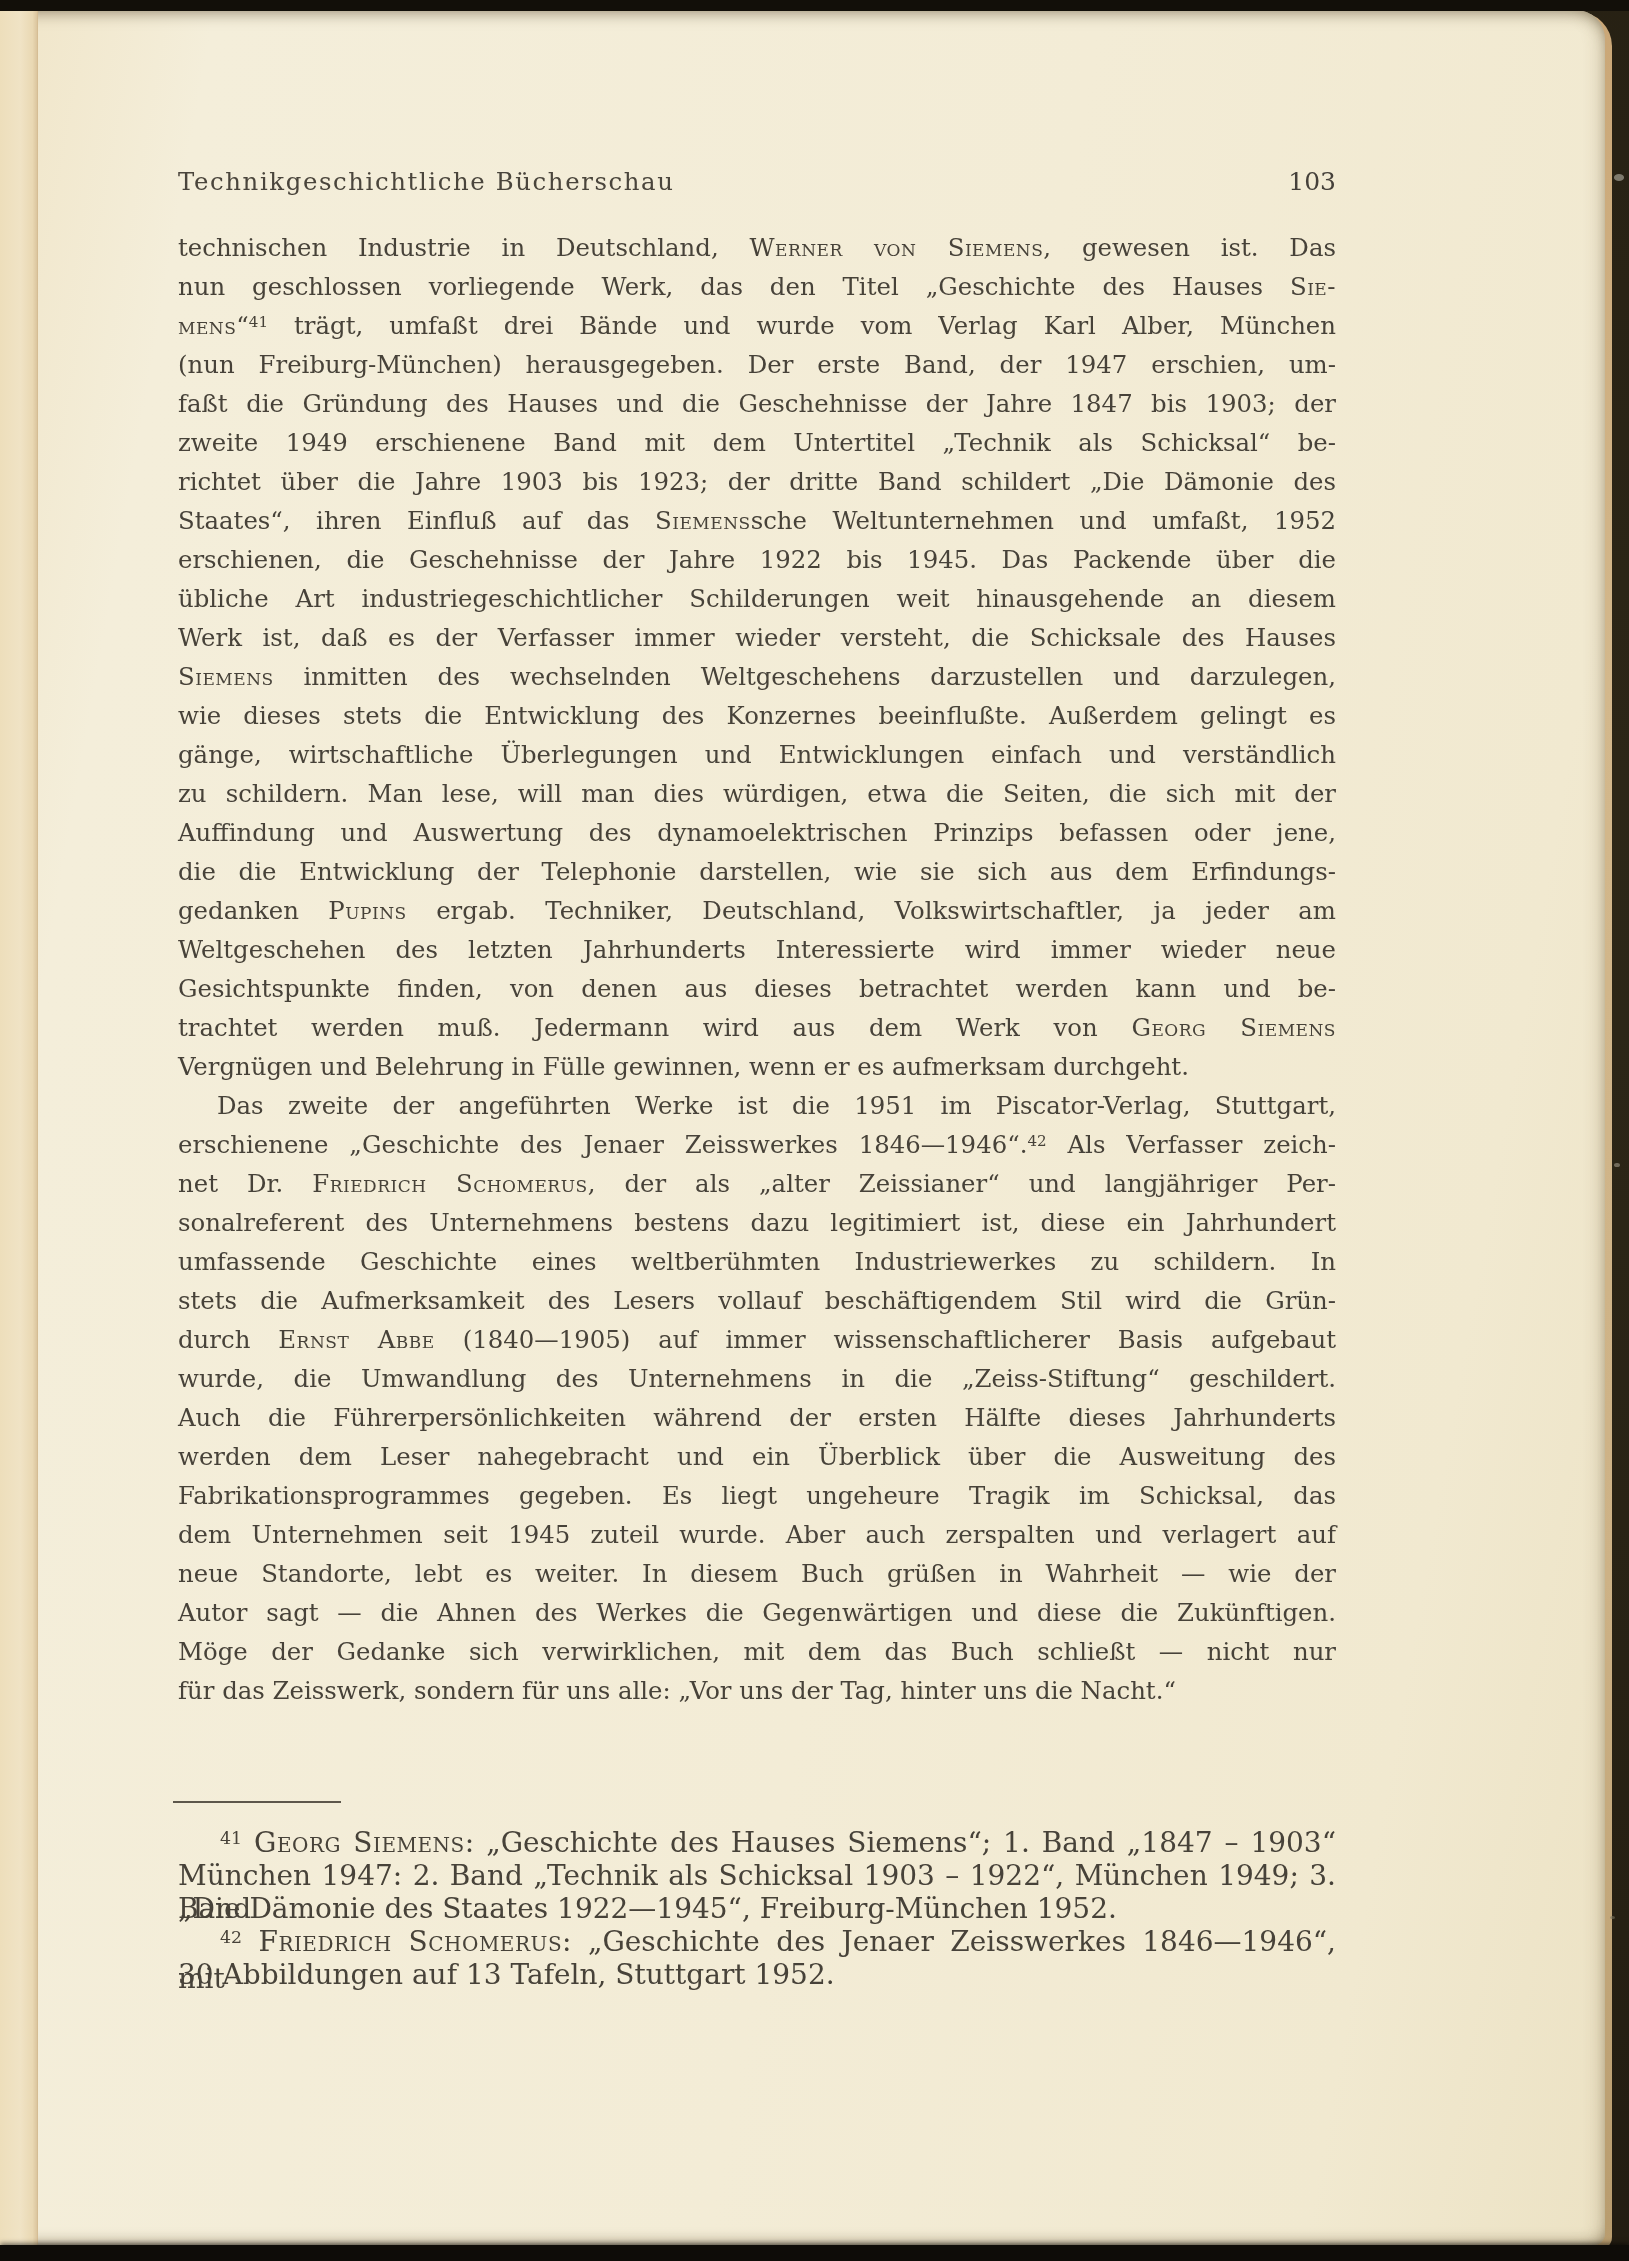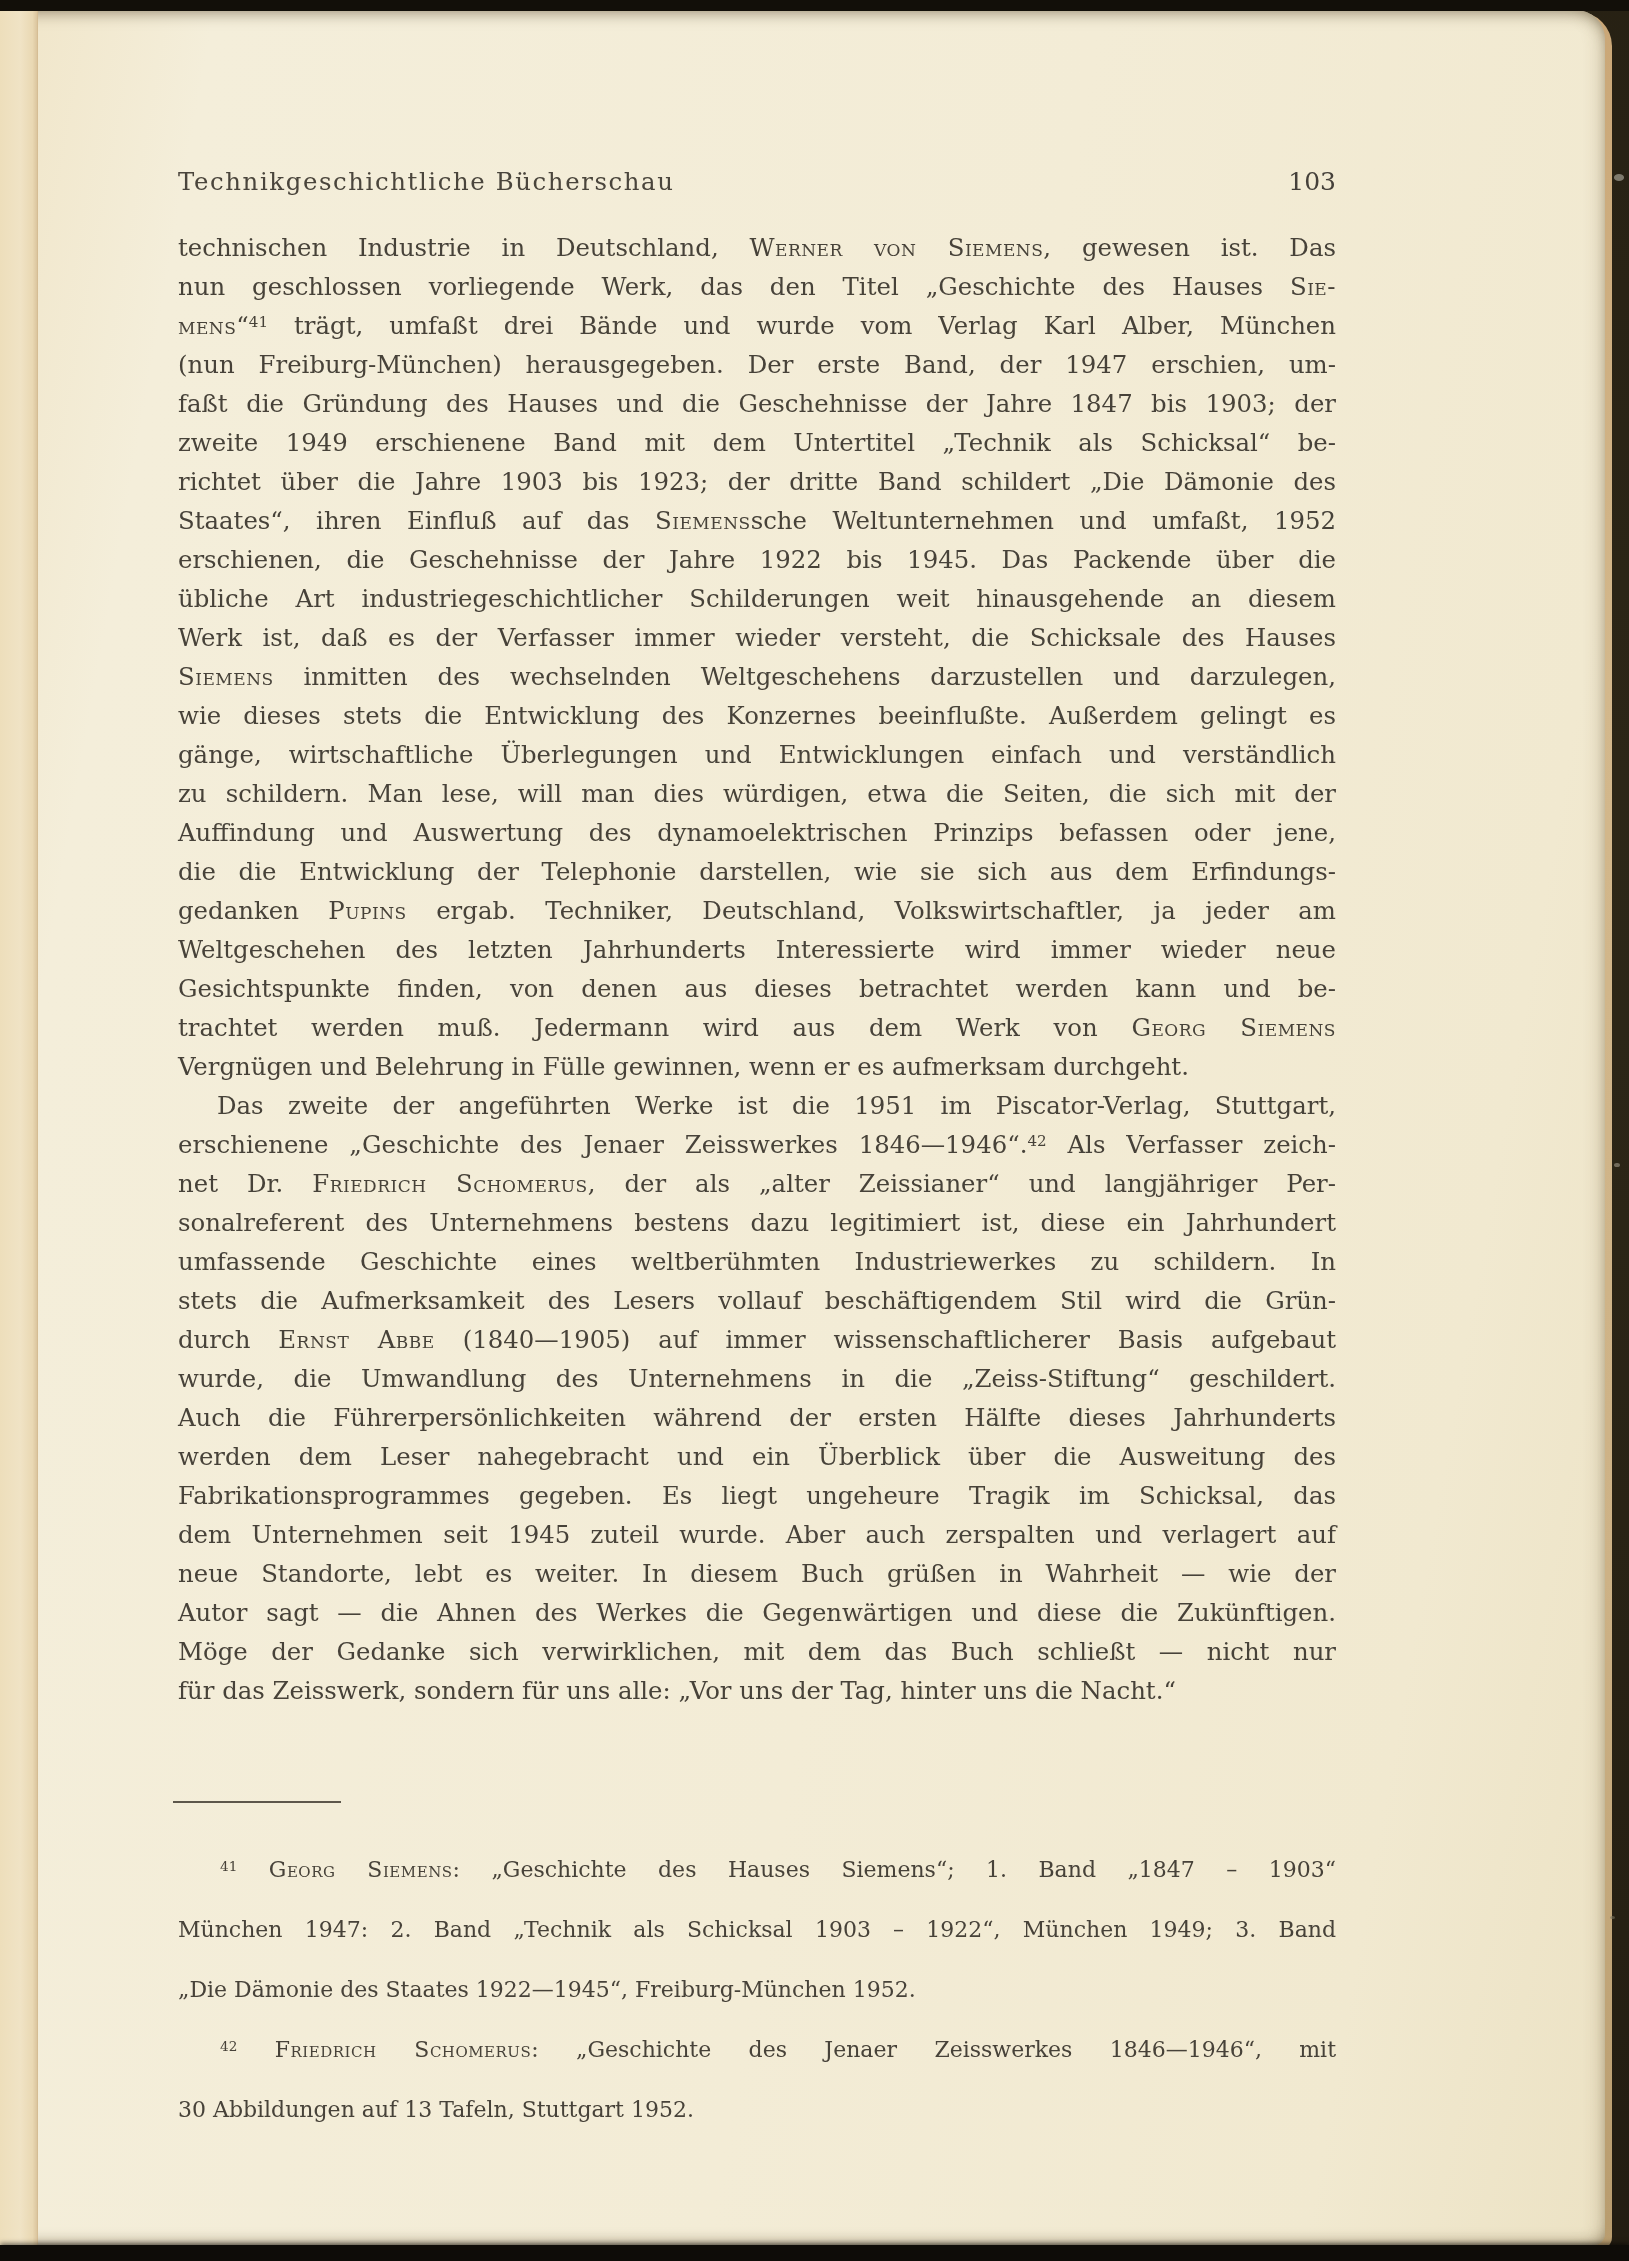--- a/index.html
+++ b/index.html
@@ -35,22 +35,22 @@
   .body-text{position:absolute;left:0;top:218px;width:100%;}
   .line{height:39px;line-height:39px;font-size:24.4px;white-space:normal;
         text-align:justify;text-align-last:justify;color:#474239;}
   .line.no-j{text-align-last:left;}
   .line.indent{text-indent:39px;}
 
   .fn-sep{position:absolute;left:-4.9px;top:1791px;width:168px;height:0;
         border-top:2.4px solid #5d574b;}
 
   .footnotes{position:absolute;left:0;top:1816px;width:100%;}
-  .fn-line{height:33px;line-height:33px;font-size:22px;
-        text-align:justify;text-align-last:justify;color:#474239;margin-top:27px;}
+  .fn-line{height:33px;line-height:33px;font-size:28px;
+        text-align:justify;text-align-last:justify;color:#474239;}
   .fn-line.no-j{text-align-last:left;}
   .fn-line.indent{text-indent:42px;}
 
   .sc{font-variant:small-caps;letter-spacing:0.5px;}
   .sup{font-size:.62em;position:relative;top:-.45em;letter-spacing:0;}
 </style>
 </head>
 <body>
 
 <div class="scene">

